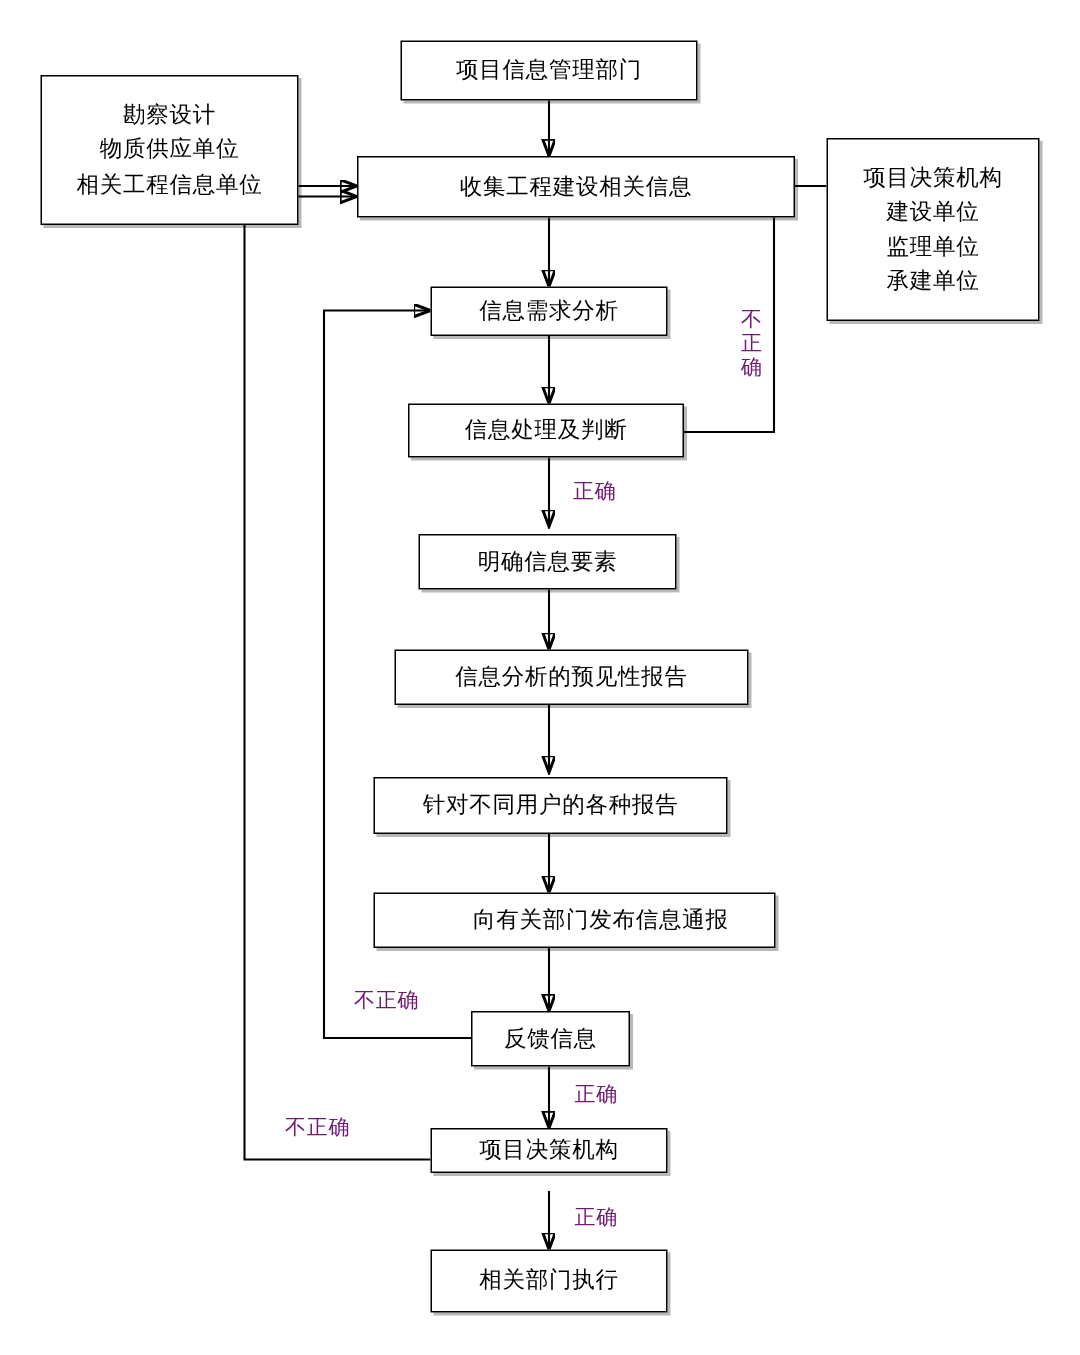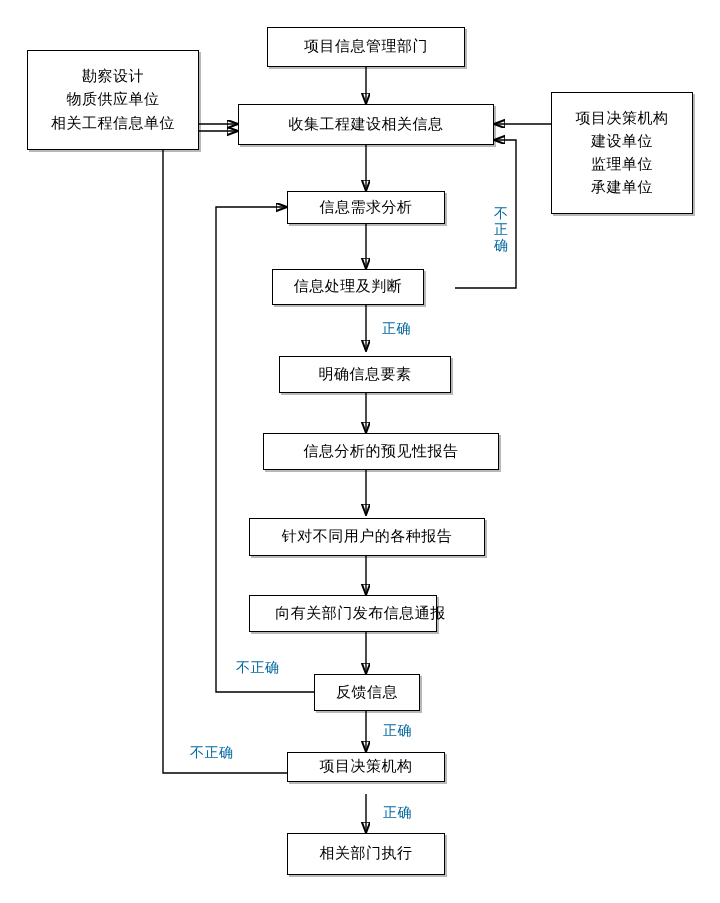--- a/index.html
+++ b/index.html
@@ -31,21 +31,21 @@
     line-height: 1.55;
     box-shadow: 2px 2px 0 rgba(0,0,0,0.28);
     letter-spacing: 0.5px;
   }
   .node .line {
     white-space: nowrap;
   }
   .label {
     position: absolute;
     font-size: 14px;
-    color: #0369a1;
+    color: #701a75;
     white-space: nowrap;
     line-height: 1.15;
     letter-spacing: 0.5px;
   }
   .label.vertical {
     writing-mode: horizontal-tb;
     width: 14px;
     white-space: normal;
     text-align: center;
   }
@@ -116,45 +116,45 @@
     <span class="line">项目信息管理部门</span>
   </div>
 
   <div class="node" style="left:551px; top:92px; width:142px; height:122px;">
     <span class="line">项目决策机构</span>
     <span class="line">建设单位</span>
     <span class="line">监理单位</span>
     <span class="line">承建单位</span>
   </div>
 
-  <div class="node" style="left:238px; top:104px; width:256px; height:41px;">
+  <div class="node" style="left:238px; top:104px; width:292px; height:41px;">
     <span class="line">收集工程建设相关信息</span>
   </div>
 
   <div class="node" style="left:287px; top:191px; width:158px; height:33px;">
     <span class="line">信息需求分析</span>
   </div>
 
-  <div class="node" style="left:272px; top:269px; width:152px; height:36px;">
+  <div class="node" style="left:272px; top:269px; width:184px; height:36px;">
     <span class="line">信息处理及判断</span>
   </div>
 
   <div class="node" style="left:279px; top:356px; width:172px; height:37px;">
     <span class="line">明确信息要素</span>
   </div>
 
   <div class="node" style="left:249px; top:433px; width:236px; height:37px;margin-left:14px;">
     <span class="line">信息分析的预见性报告</span>
   </div>
 
   <div class="node" style="left:249px; top:518px; width:236px; height:38px;">
     <span class="line">针对不同用户的各种报告</span>
   </div>
 
-  <div class="node" style="left:249px; top:595px; width:188px; height:37px;padding-left:35px;">
+  <div class="node" style="left:249px; top:595px; width:268px; height:37px;padding-left:35px;">
     <span class="line">向有关部门发布信息通报</span>
   </div>
 
   <div class="node" style="left:314px; top:674px; width:106px; height:37px;">
     <span class="line">反馈信息</span>
   </div>
 
   <div class="node" style="left:287px; top:752px; width:158px; height:30px;">
     <span class="line">项目决策机构</span>
   </div>

